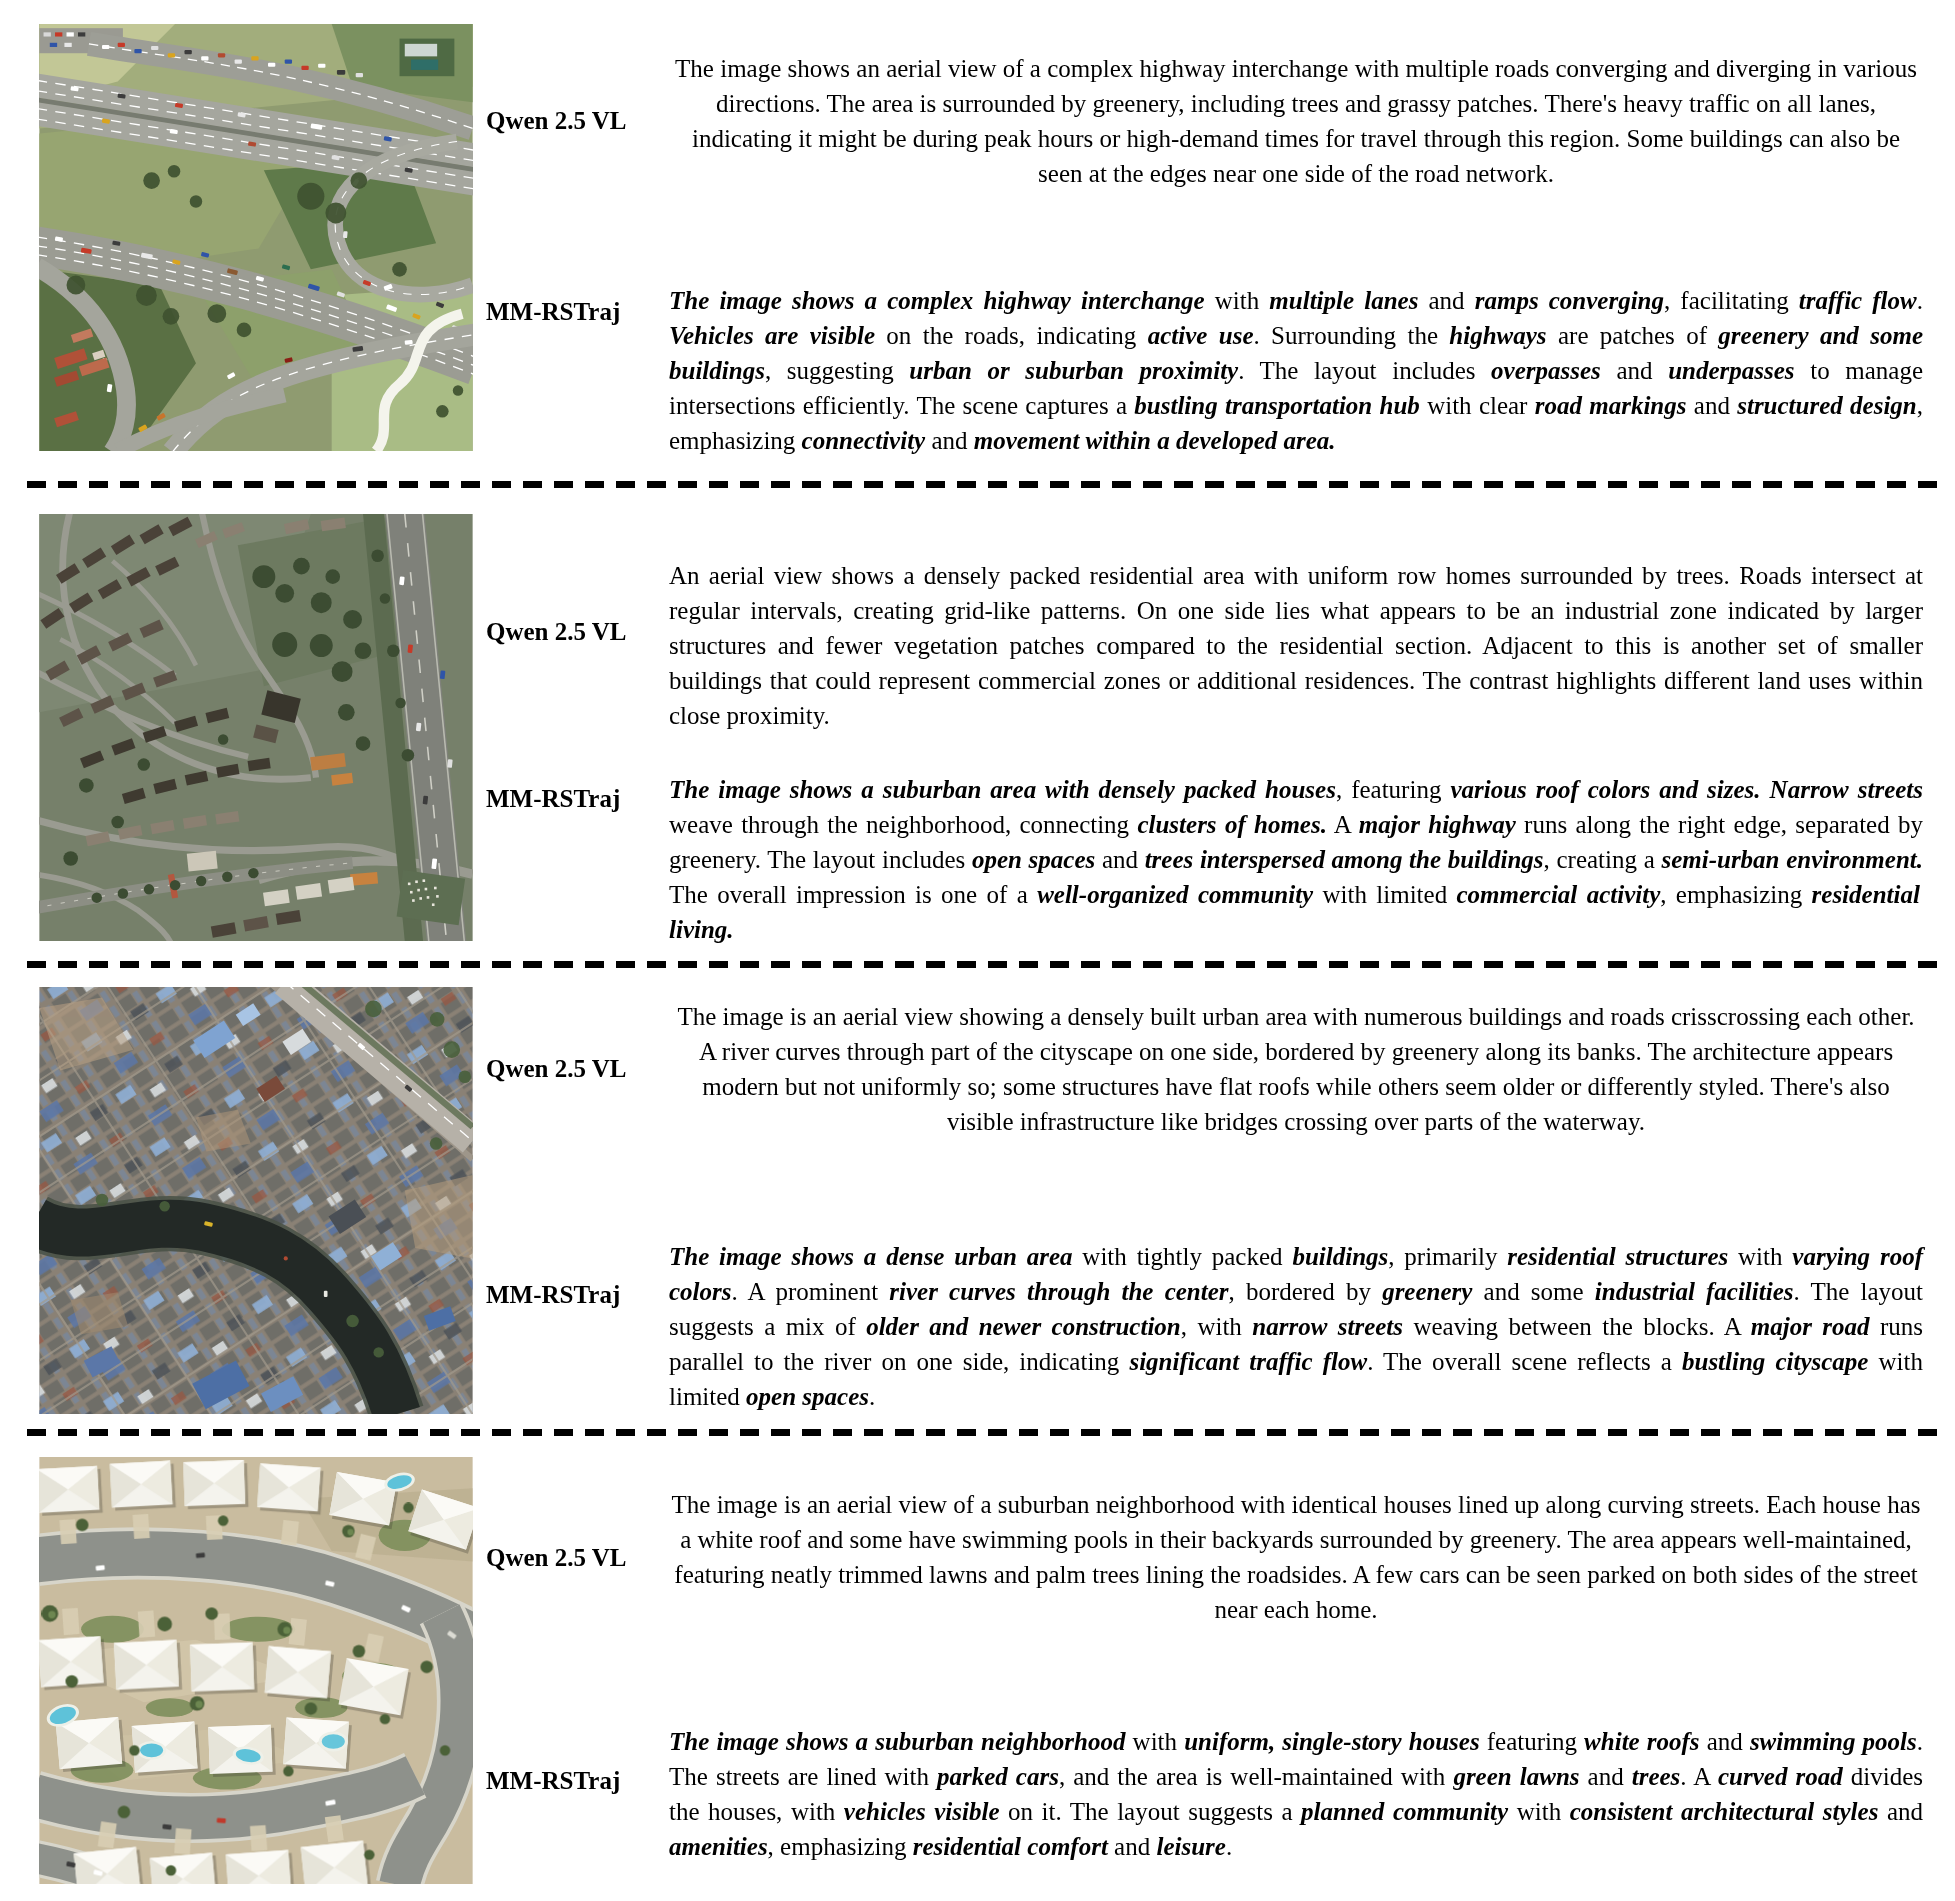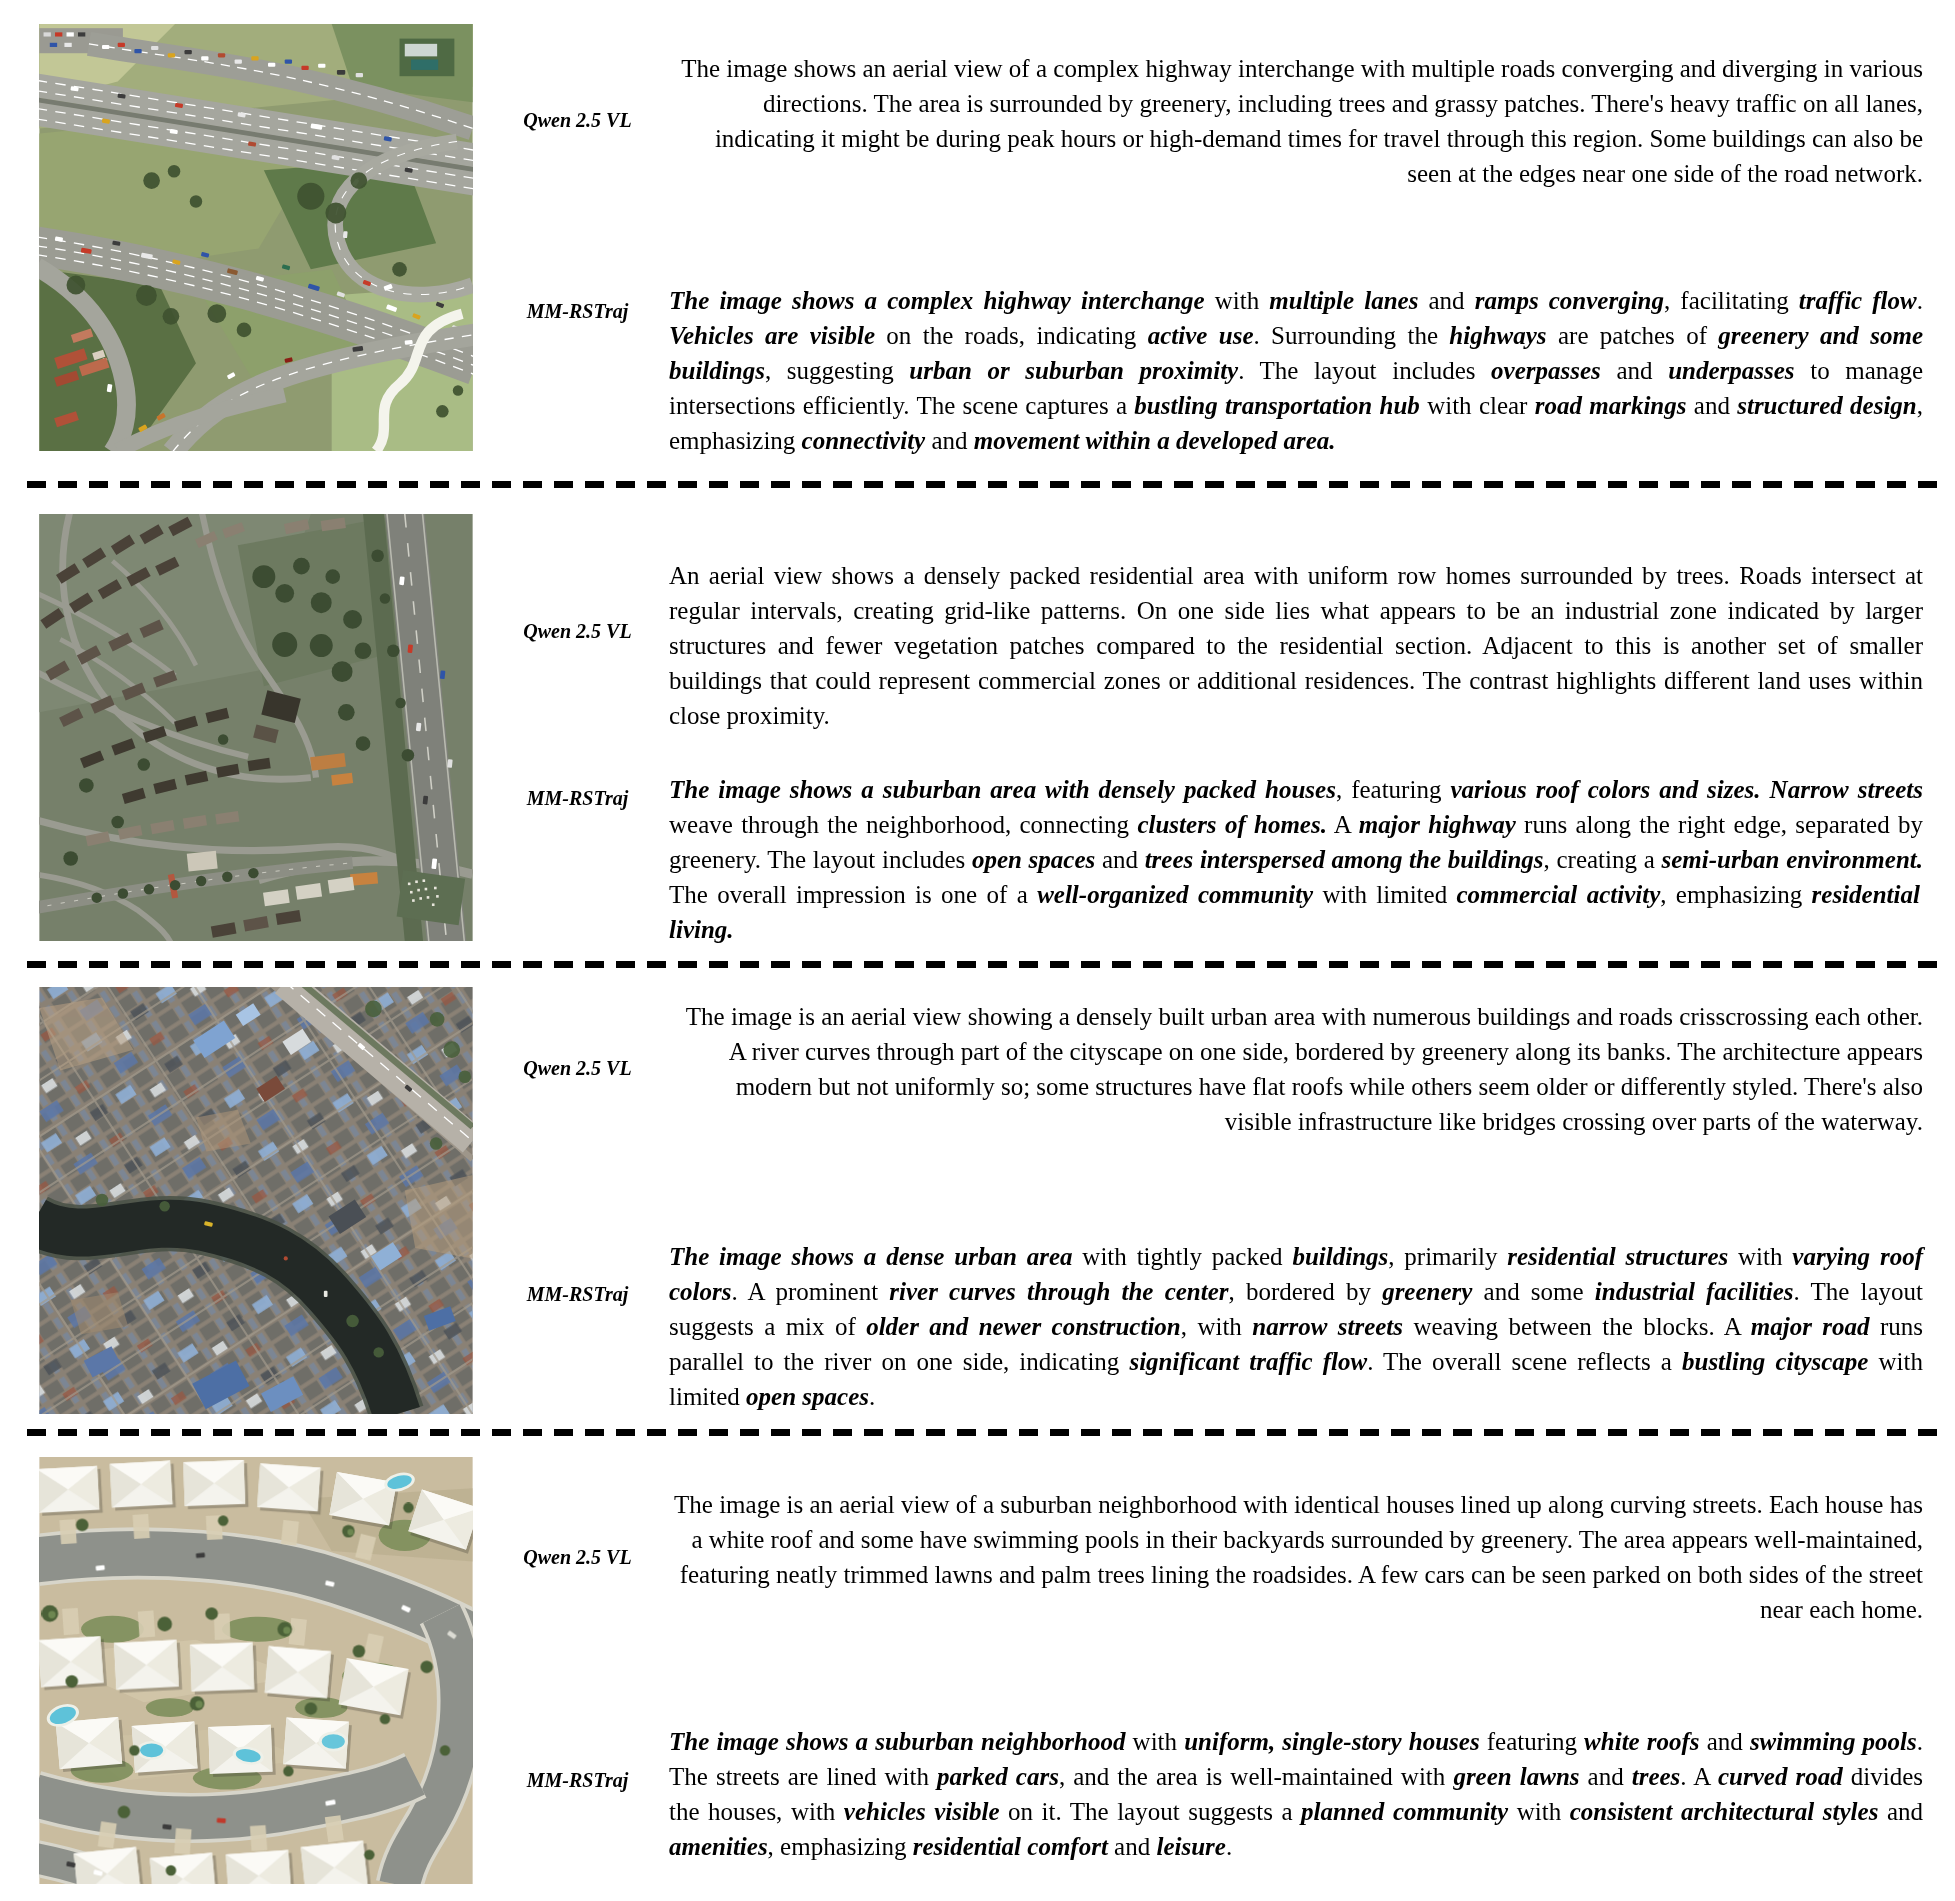--- a/index.html
+++ b/index.html
@@ -2,26 +2,26 @@
 <html style="font-size:8.4px"><head>
 <meta charset="utf-8">
 <style>
   html,body { margin:0; padding:0; background:#ffffff; }
   .page { position:relative; width:1955px; height:1901px; background:#ffffff;
           font-family:"Liberation Serif", serif; color:#000; }
   .row { position:absolute; left:39px; width:1884px; height:460px; }
   .aerial { position:absolute; left:0; top:0; width:434px; height:427px; display:block; }
   .cap-wrap { position:absolute; left:447px; top:0; width:1437px; height:460px; }
   .cap-group { position:absolute; left:0; display:flex; width:1437px; align-items:center; }
-  .model-label { flex:0 0 183px; width:183px; text-align:center;
-                 font-weight:bold; font-size:20px; line-height:29px;font-style:italic; }
+  .model-label { flex:0 0 183px; width:183px; text-align:left;
+                 font-weight:bold; font-size:25px; line-height:29px; }
   .cap-group.lu { align-items:flex-start; }
   .cap { width:1254px; font-size:25px; line-height:35px; margin:0; }
   .cap.j { text-align:justify;margin-top:28px; }
-  .cap.l { text-align:right; }
+  .cap.l { text-align:center; }
   .seg-b { font-weight:bold; font-style:italic; }
   .sep { position:absolute; left:27px; width:1912px; height:6.8px;
          background:repeating-linear-gradient(to right,#000 0 19.3px,transparent 19.3px 31px); }
   
   .g-r1m .model-label { margin-top:42px; }
   .g-r2m .model-label { margin-top:40px; }
   .g-r3m .model-label { margin-top:69px; }
 </style>
 </head>
 <body>

